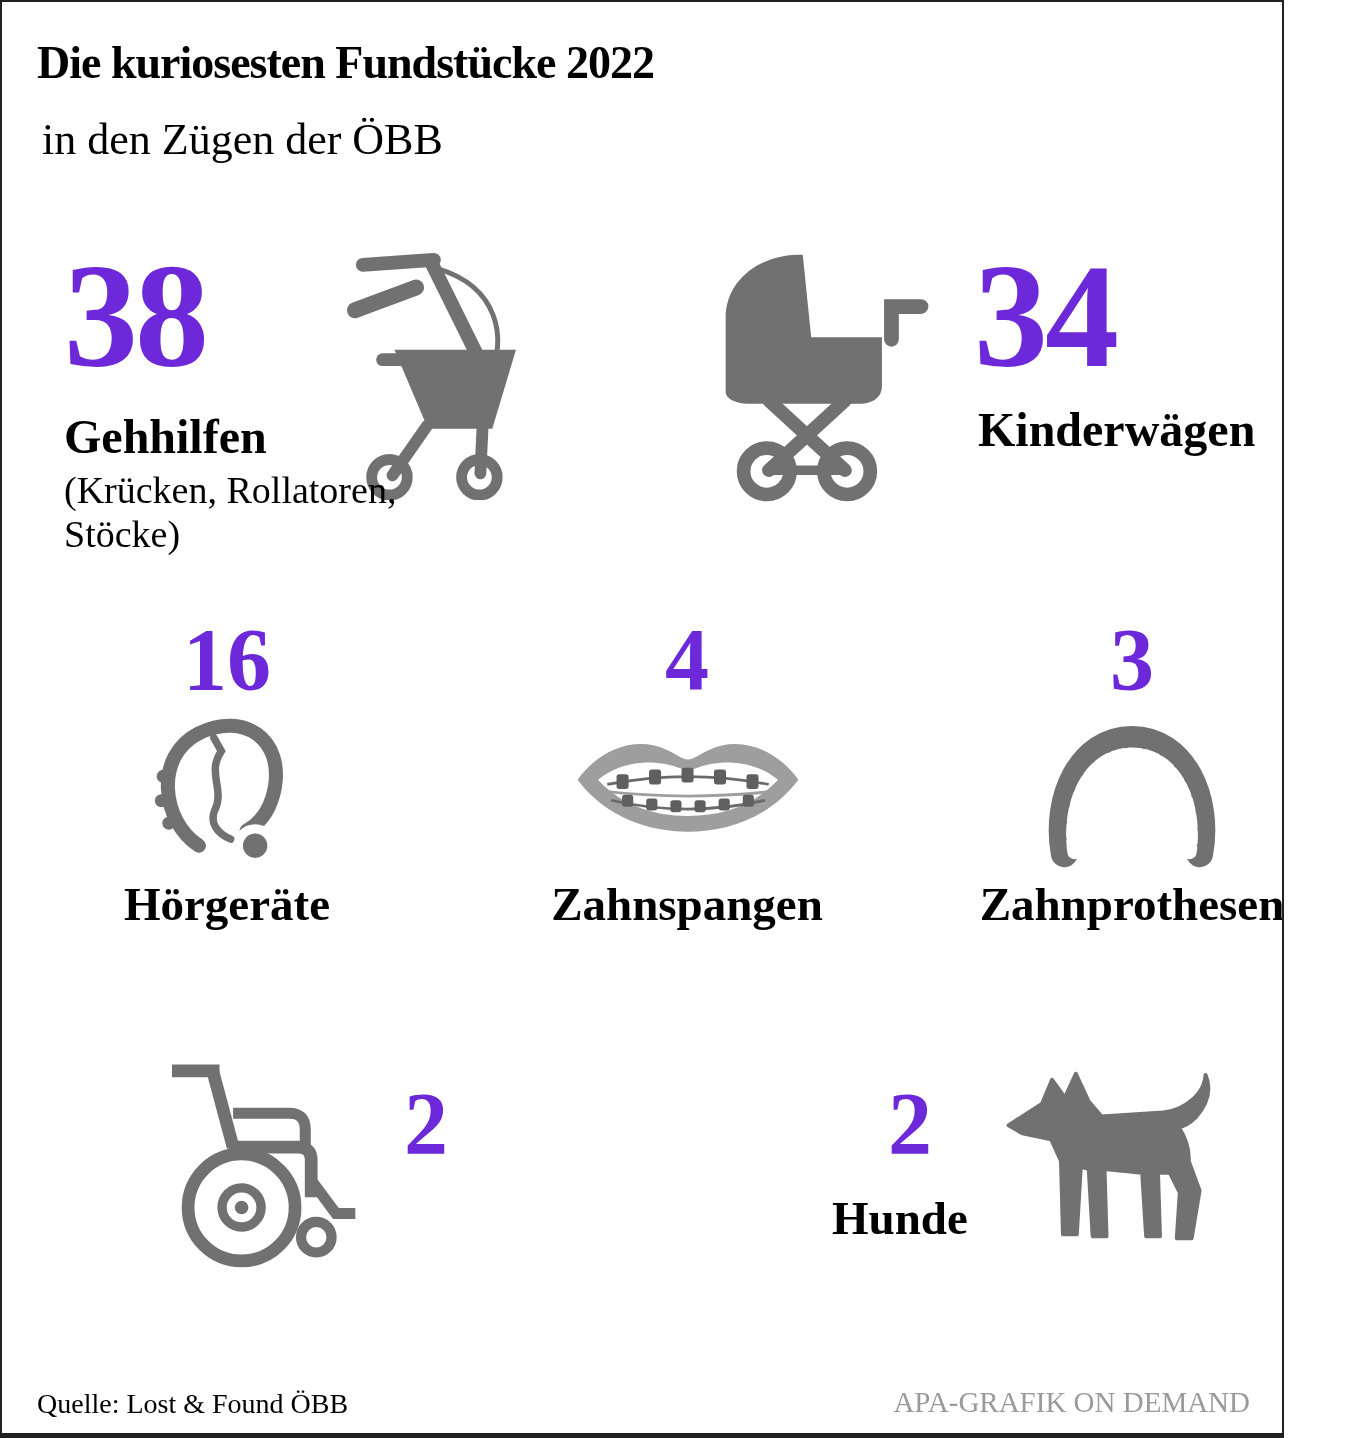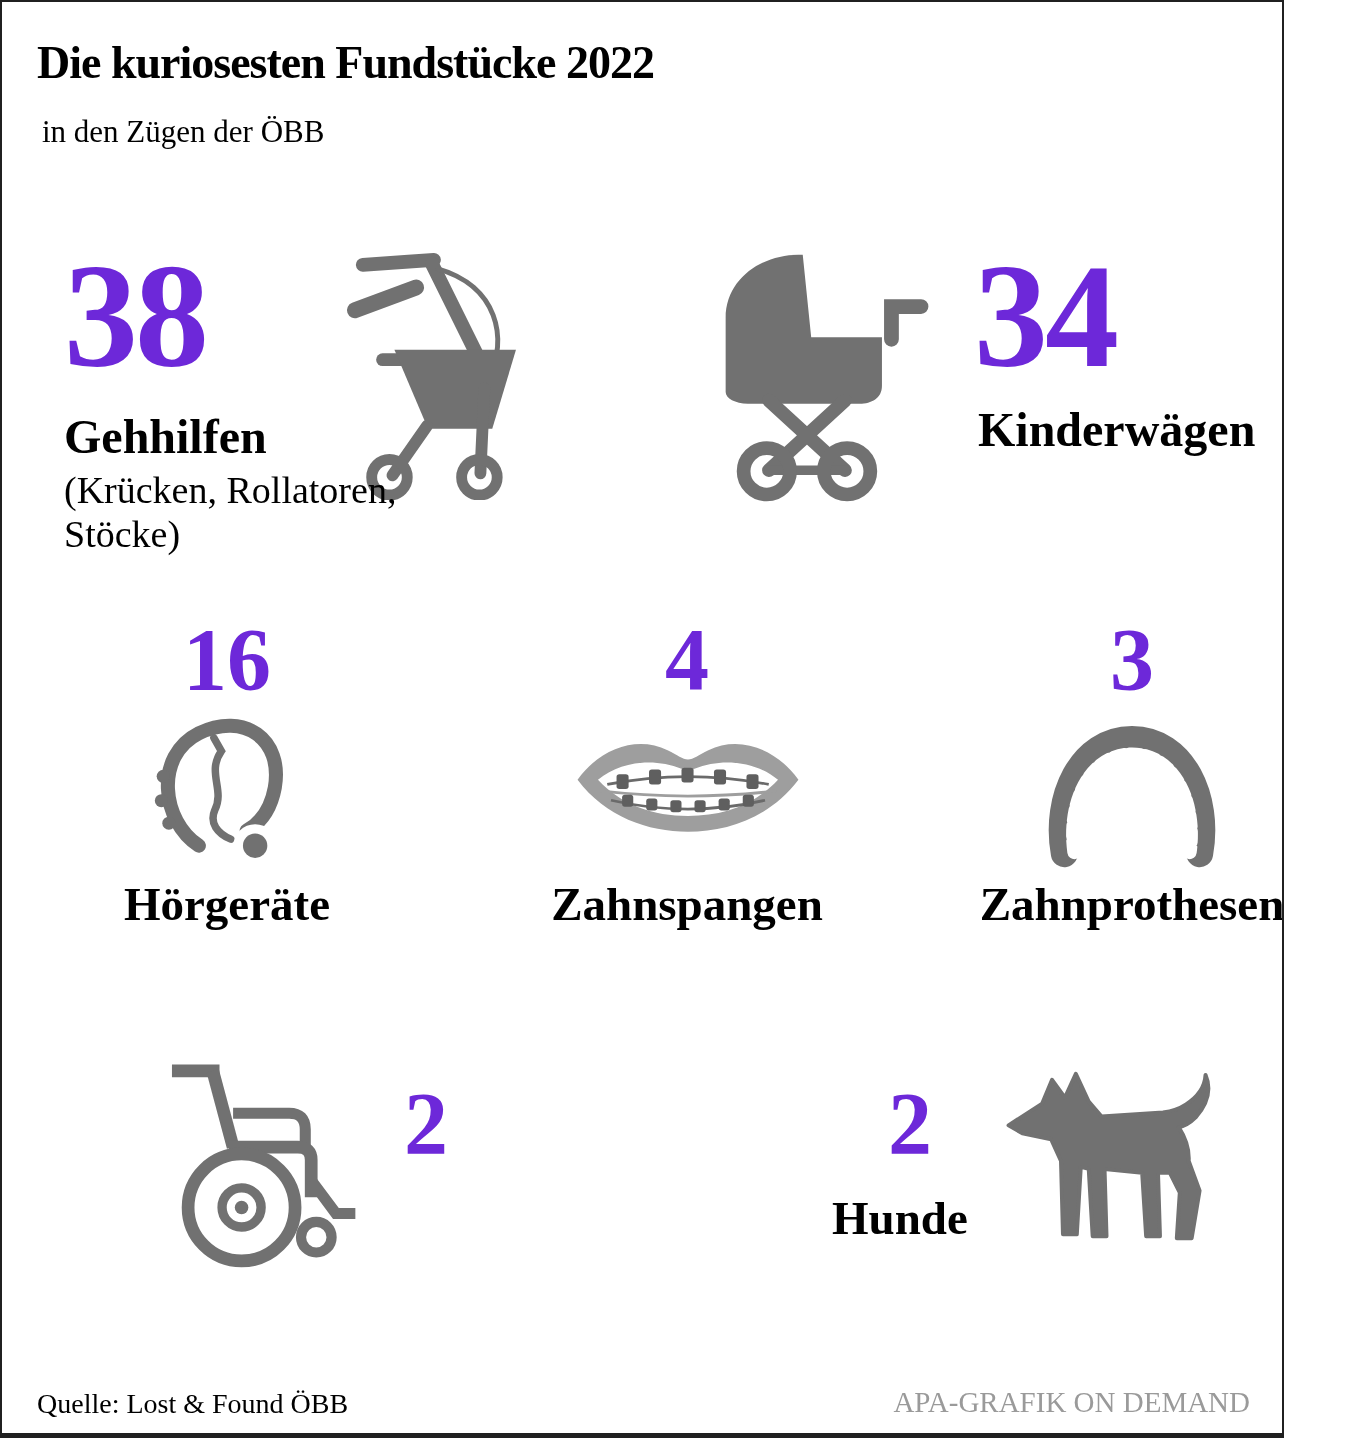--- a/index.html
+++ b/index.html
@@ -3,21 +3,21 @@
 <meta charset="utf-8">
 <style>
   html,body { margin:0; padding:0; background:#ffffff; }
   .page {
     position:relative; width:1284px; height:1438px; box-sizing:border-box;
     background:#ffffff; border:2px solid #202020; border-bottom-width:5px;
     font-family:Liberation Serif, serif; color:#000; overflow:hidden;
   }
   .abs { position:absolute; }
   .title { left:35px; top:34px; font-size:46px; font-weight:bold; letter-spacing:-1px; }
-  .subtitle { left:40px; top:112px; font-size:31px; }
+  .subtitle { left:40px; top:112px; font-size:44px; }
   .num { color:#6d28d9; font-weight:bold; line-height:1; }
   .num-xl { font-size:148px; letter-spacing:-3px; }
   .num-md { font-size:88px; }
   .lbl { font-weight:bold; font-size:48px; line-height:1.05; }
   .sub { font-size:38px; line-height:1.16; }
   .center { text-align:center; }
   .footer-src { left:35px; top:1386px; font-size:28px; }
   .footer-credit { right:32px; top:1384px; font-size:29px; color:#9a9a9a; }
   svg { display:block; }
 </style>

